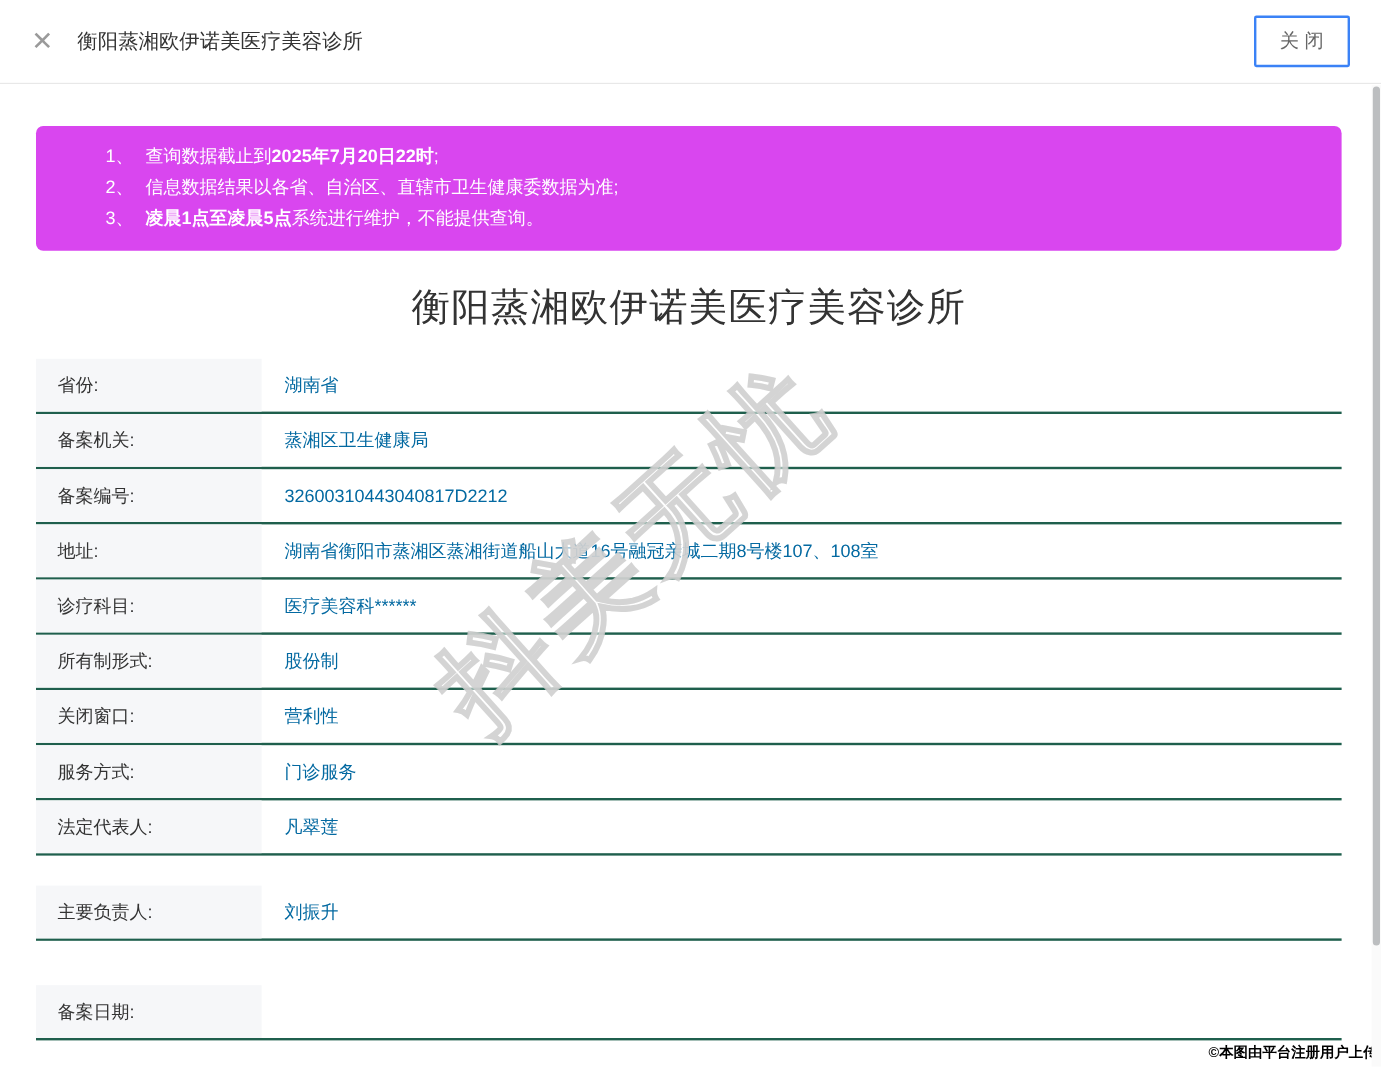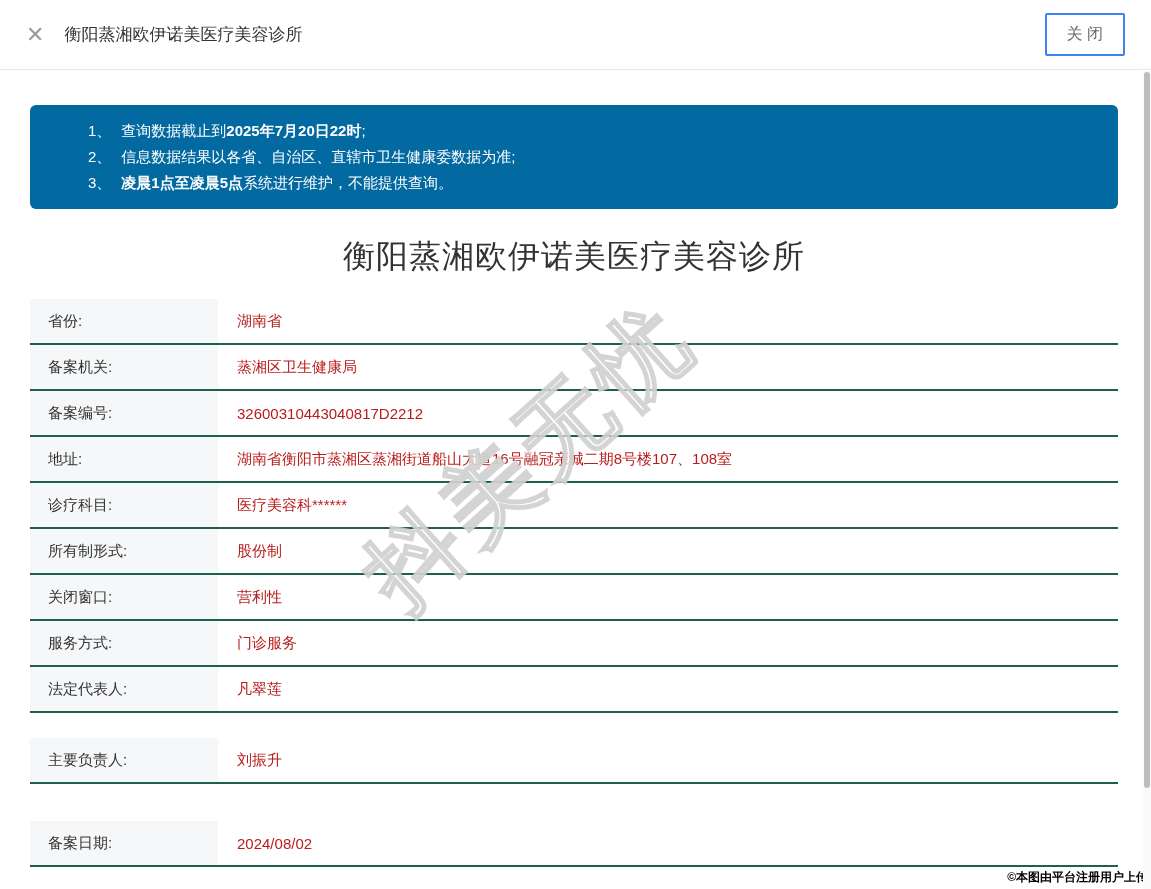--- a/index.html
+++ b/index.html
@@ -34,21 +34,21 @@
   .notice-line b { font-weight:bold; }
 
   .main-title { margin-top:26px; text-align:center; font-size:32px; color:#333;
             letter-spacing:1px; }
 
   .info-table { margin-top:20px; width:1088px; }
   .trow { display:flex; height:46px; align-items:stretch;
           border-bottom:2px solid #1f5f4d; font-size:15px; }
   .tlabel { width:188px; background:#f6f7f9; display:flex; align-items:center;
             padding-left:18px; color:#333; }
-  .tvalue { flex:1; display:flex; align-items:center; padding-left:19px; color:#b91c1c; }
+  .tvalue { flex:1; display:flex; align-items:center; padding-left:19px; color:#0369a1; }
 
   .btn-wrap { margin-top:34px; text-align:center; }
   .close-window-btn { display:inline-block; width:240px; height:36px; line-height:36px;
             background:#3b81b8; color:#fff; font-size:16px; border:none;
             border-radius:4px; cursor:pointer; font-family:inherit; }
 
   
   .watermark { position:absolute; left:330px; top:395px; z-index:10;
             font-size:92px; font-weight:bold; letter-spacing:8px;
             transform:rotate(-42deg); transform-origin:center;
@@ -72,21 +72,21 @@
     <span class="header-spacer"></span>
     <button class="header-close-btn">关 闭</button>
   </div>
 
   <div class="scrollbar-track">
     <div class="scrollbar-thumb"></div>
   </div>
 
   <div class="content">
 
-    <div class="notice-box" style="background: #0369a1;">
+    <div class="notice-box" style="background: #d946ef;">
       <div class="notice-line"><span class="num">1、</span><span>查询数据截止到</span><b>2025年7月20日22时</b><span>;</span></div>
       <div class="notice-line"><span class="num">2、</span><span>信息数据结果以各省、自治区、直辖市卫生健康委数据为准;</span></div>
       <div class="notice-line"><span class="num">3、</span><b>凌晨1点至凌晨5点</b><span>系统进行维护，不能提供查询。</span></div>
     </div>
 
     <div class="main-title">衡阳蒸湘欧伊诺美医疗美容诊所</div>
 
     <div class="info-table">
         <div class="trow" style="border-bottom-color: rgb(31, 95, 77);">
           <div class="tlabel">省份:</div>
@@ -123,21 +123,20 @@
         <div class="trow" style="border-bottom-color: rgb(31, 95, 77);">
           <div class="tlabel">法定代表人:</div>
           <div class="tvalue">凡翠莲</div>
         </div>
         <div class="trow" style="border-bottom-color: rgb(31, 95, 77); margin-top: 25px;">
           <div class="tlabel">主要负责人:</div>
           <div class="tvalue">刘振升</div>
         </div>
         <div class="trow" style="border-bottom-color: rgb(31, 95, 77); margin-top: 37px;">
           <div class="tlabel">备案日期:</div>
-          <div class="tvalue">2024/08/02</div>
         </div>
       </div>
 
     <div class="btn-wrap">
       <button class="close-window-btn" style="background: rgb(59, 129, 184);">〖关闭窗口〗</button>
     </div>
   </div>
 
   <div class="watermark">抖美无忧</div>
 

